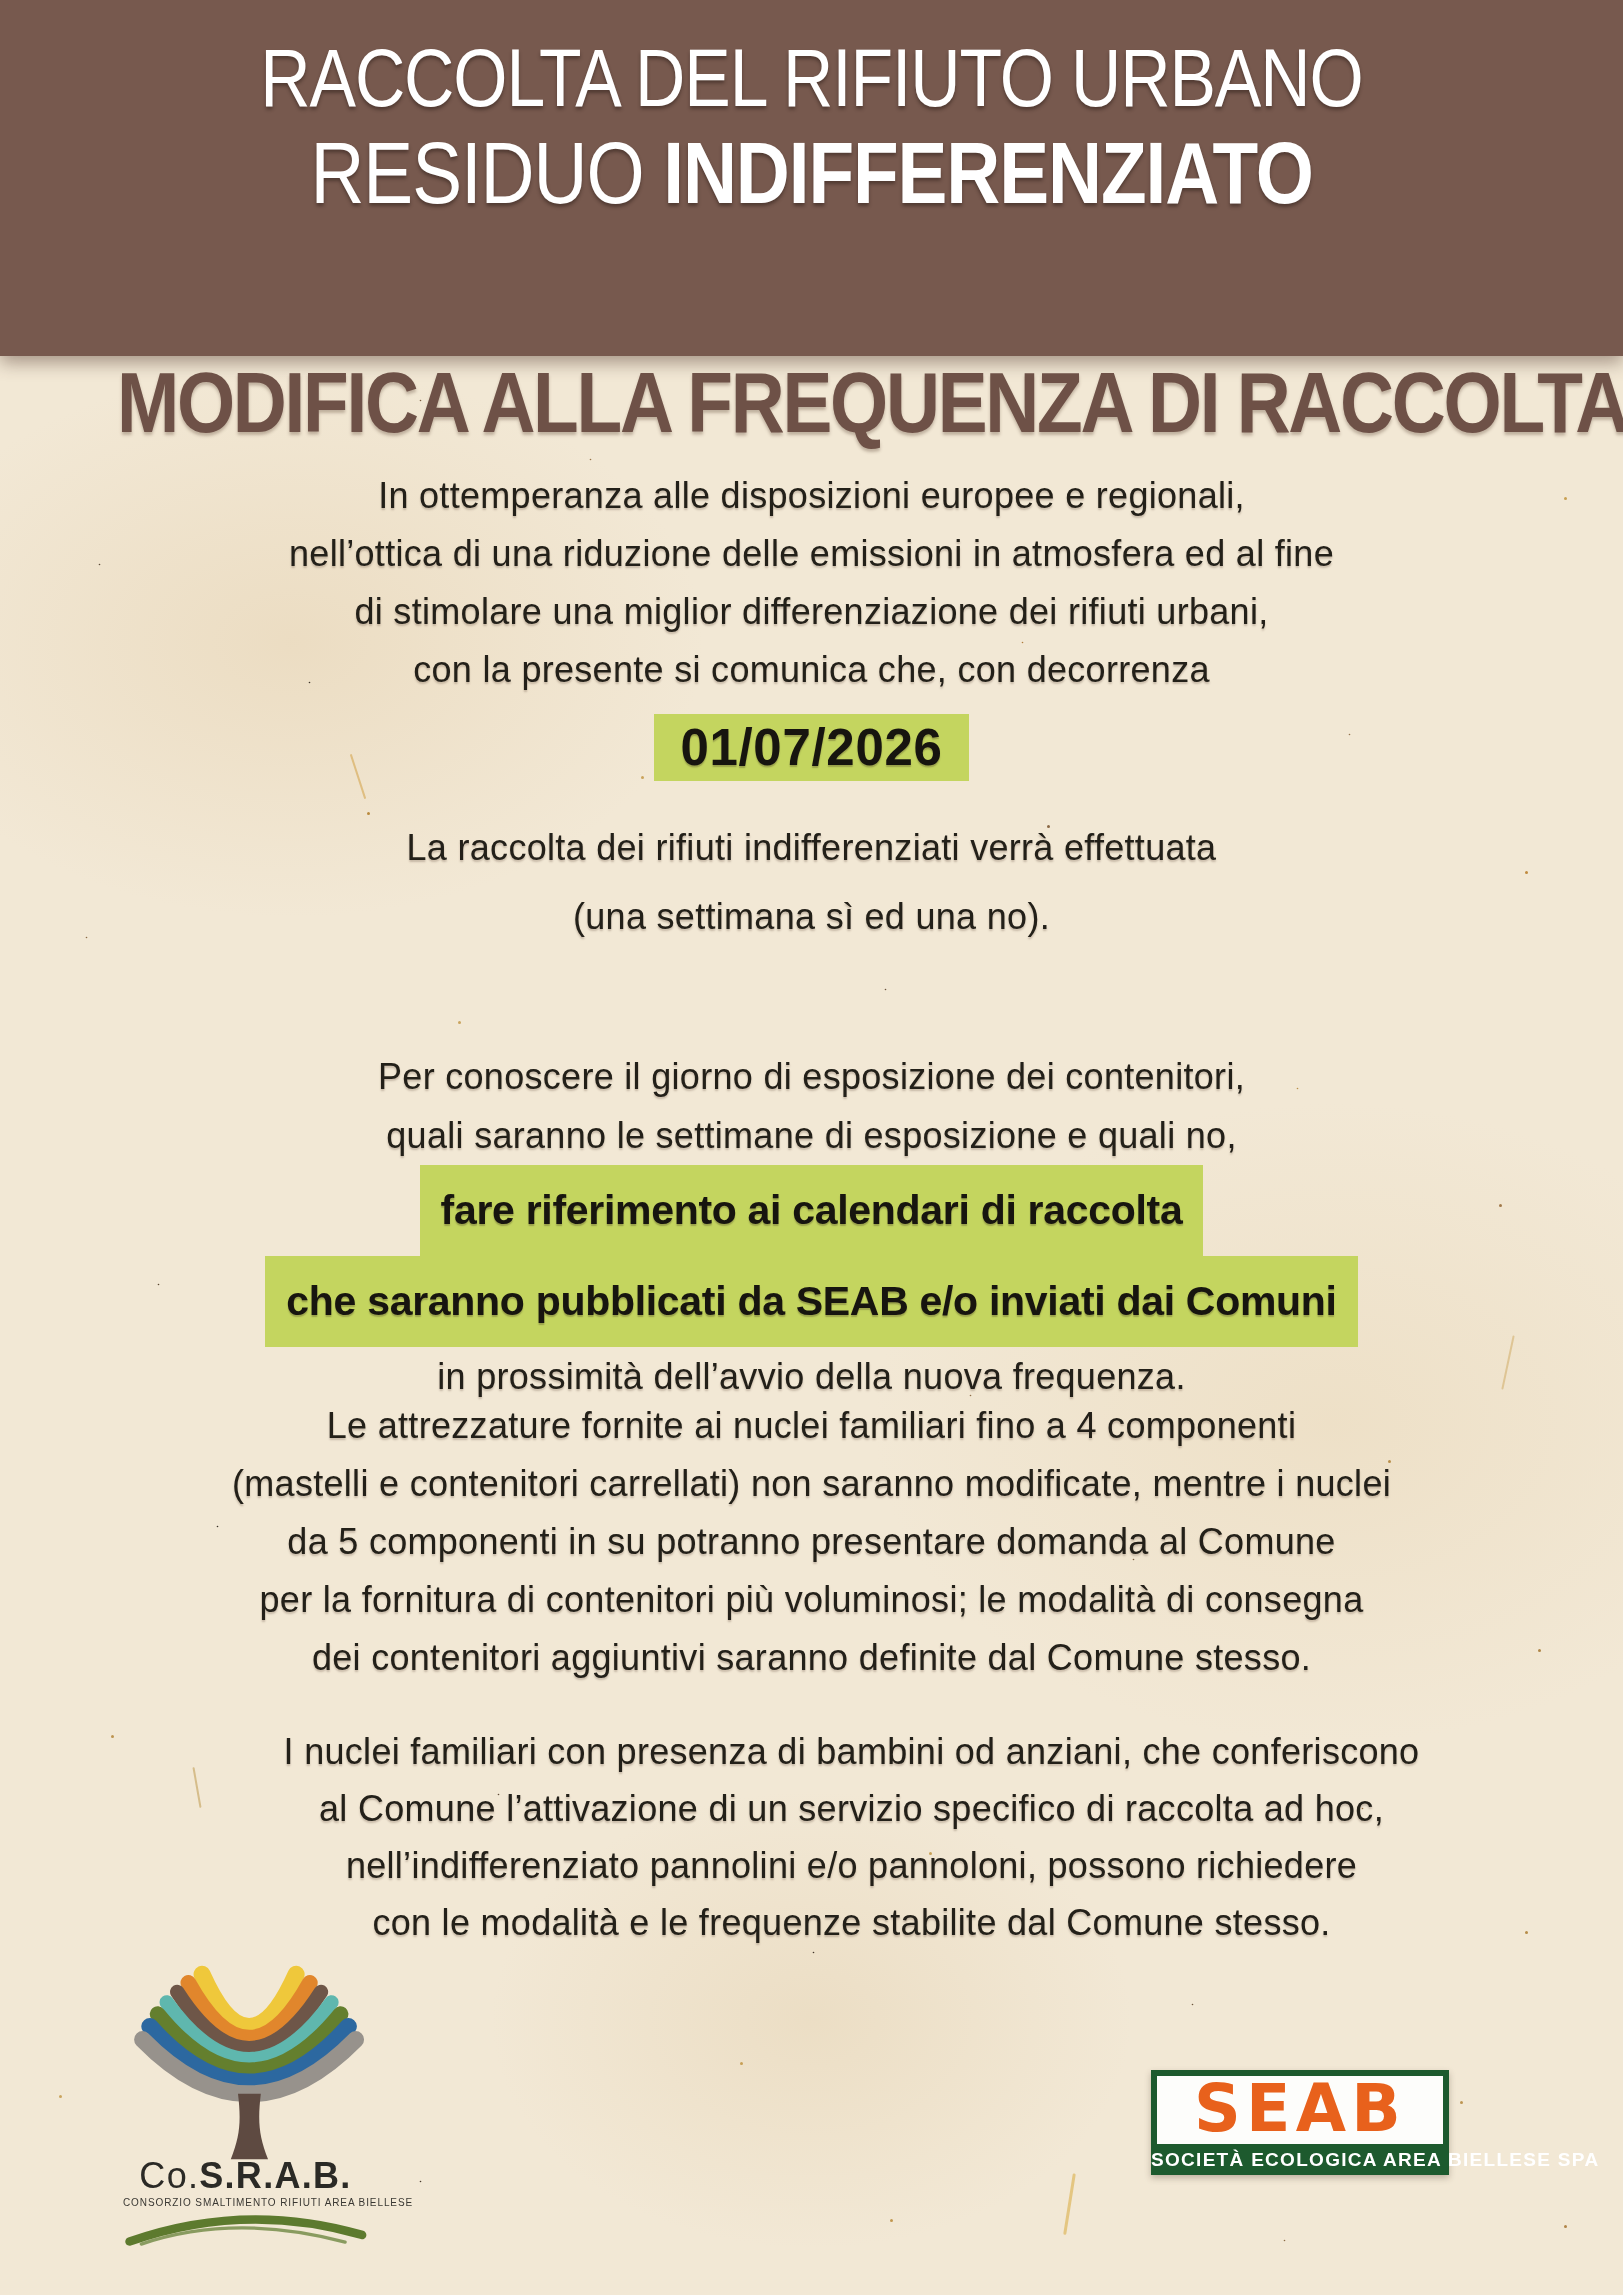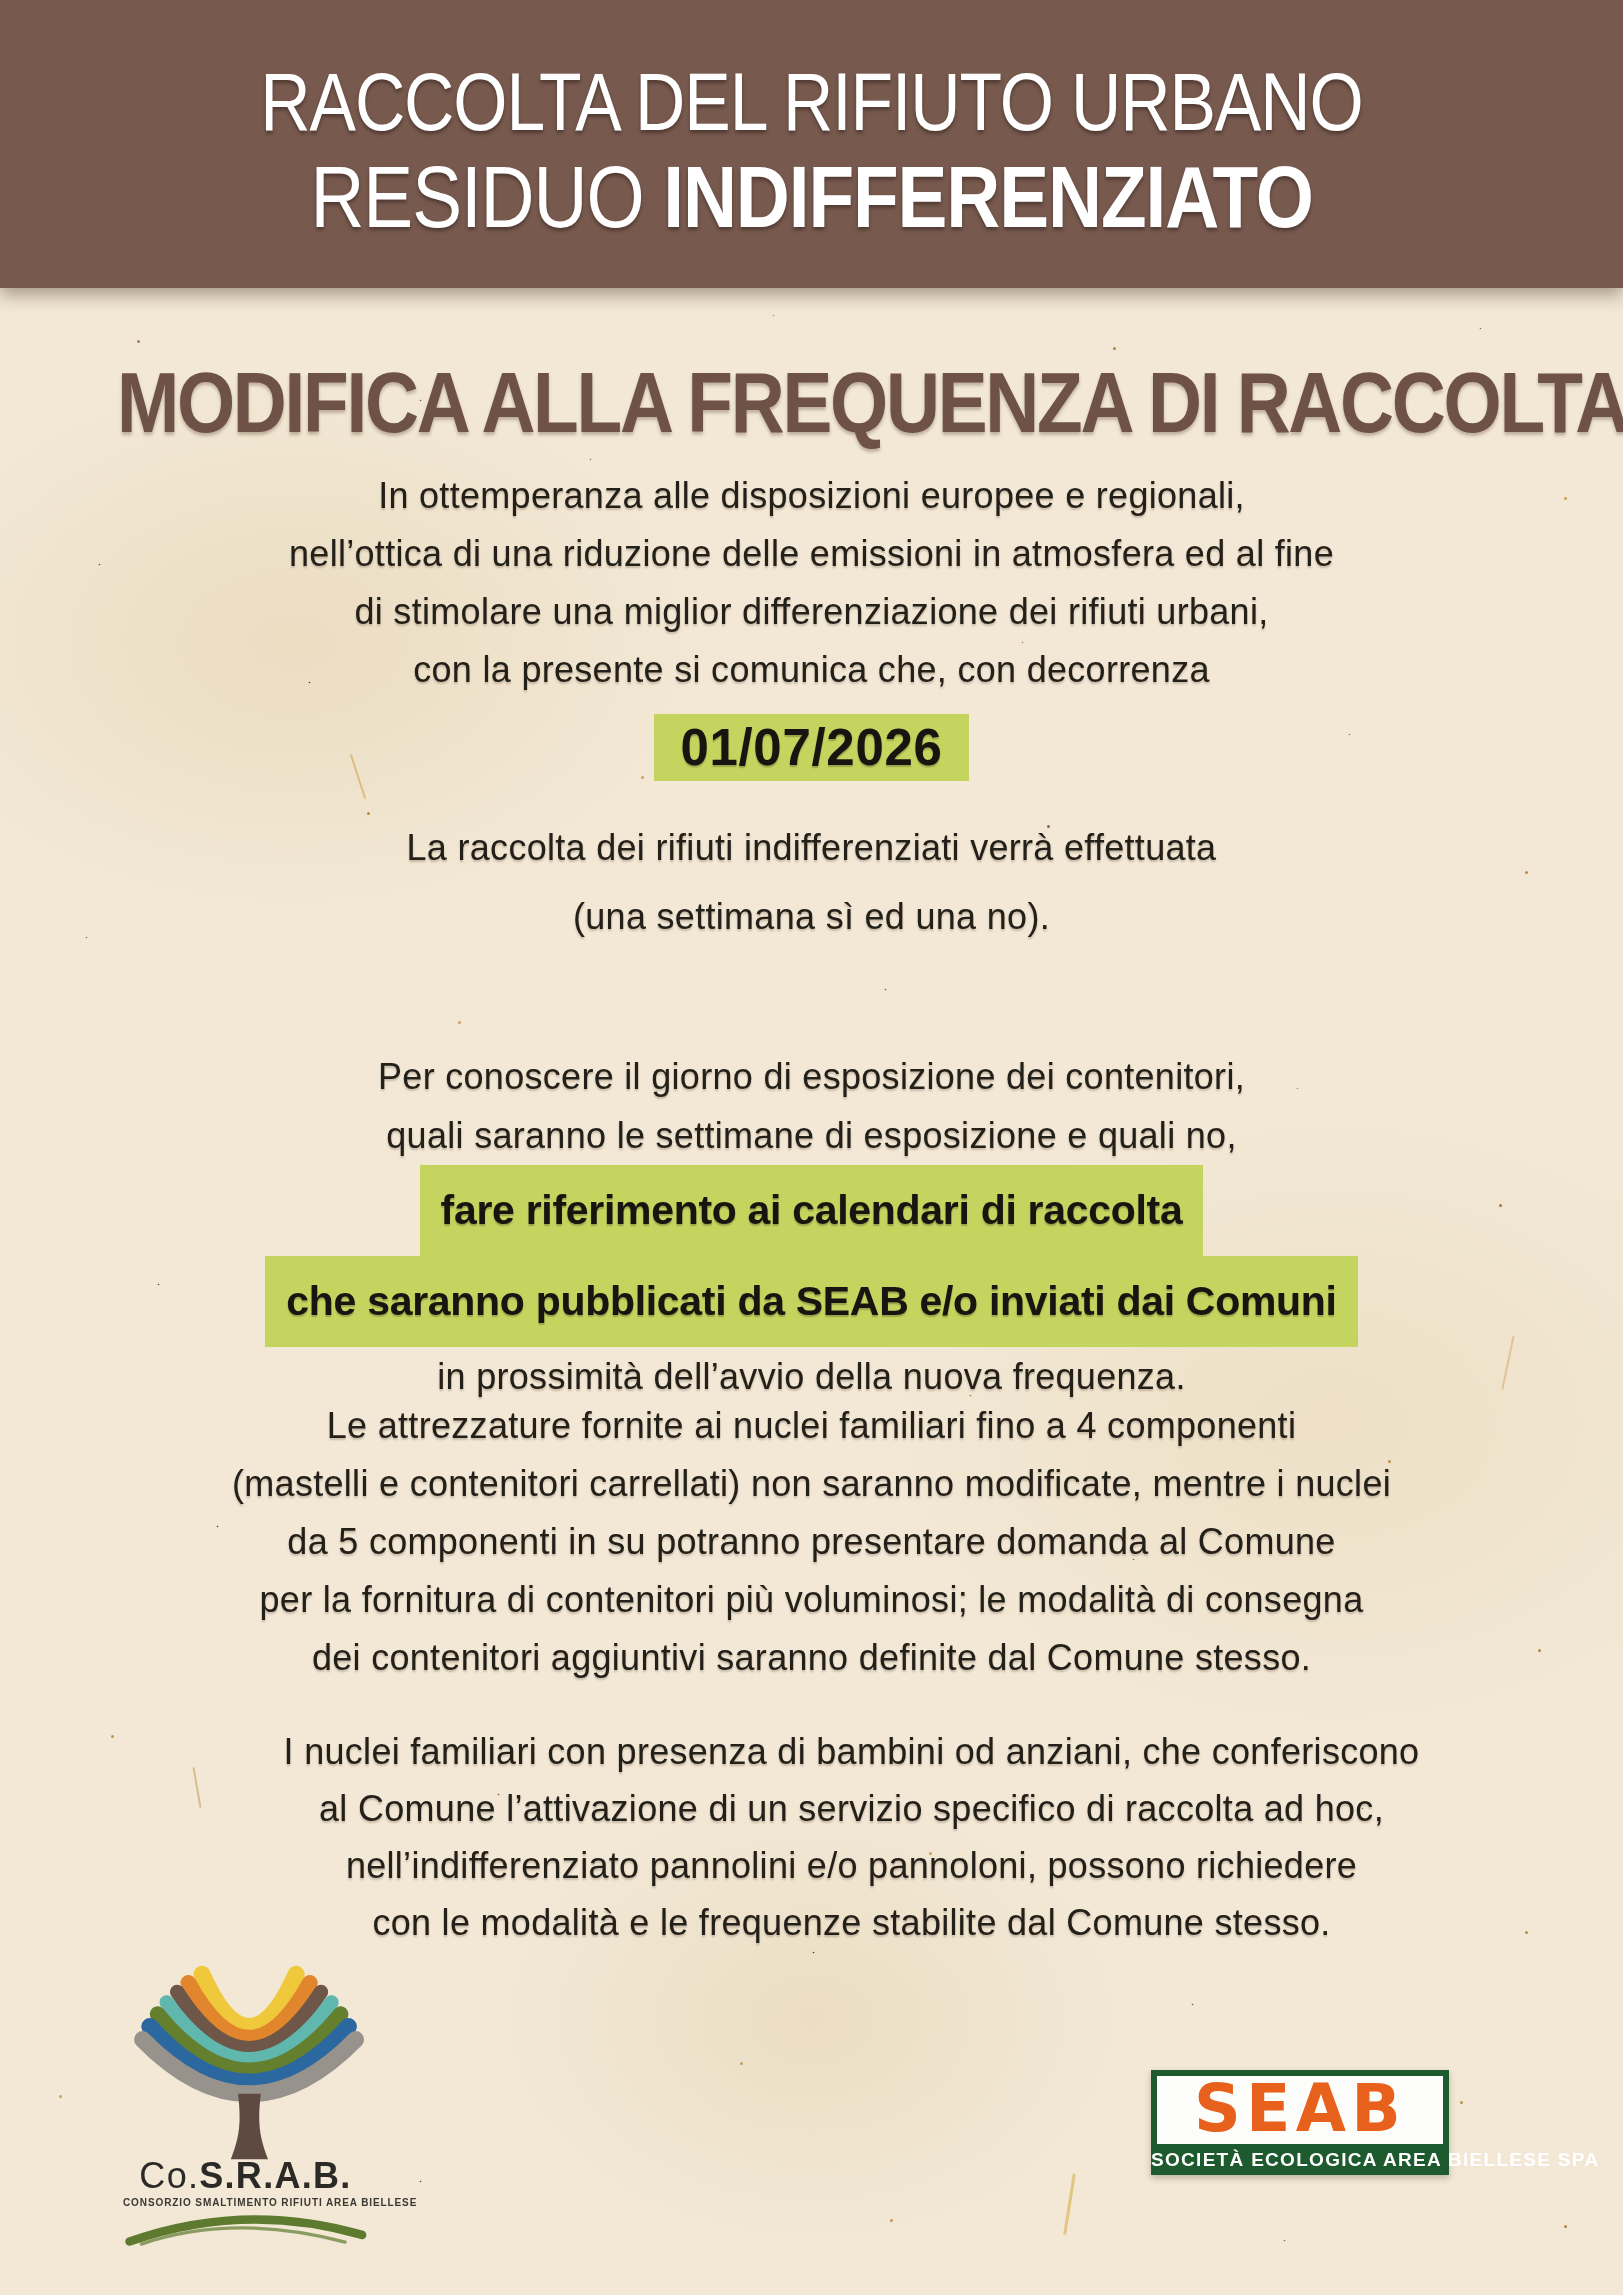--- a/index.html
+++ b/index.html
@@ -35,25 +35,25 @@
       589px 458px 0 -0.7px #97744a, 1047px 825px 0 0 #8a6845;
   }
   .fiber{position:absolute;border-radius:2px;}
   .f1{left:1068px;top:2173px;width:2.6px;height:62px;background:#d8a93c;opacity:.55;transform:rotate(9deg);}
   .f2{left:357px;top:753px;width:2px;height:47px;background:#cf9a35;opacity:.5;transform:rotate(-18deg);}
   .f3{left:1507px;top:1335px;width:2px;height:55px;background:#c9a050;opacity:.45;transform:rotate(12deg);}
   .f4{left:196px;top:1767px;width:2px;height:41px;background:#b9913f;opacity:.5;transform:rotate(-10deg);}
 
   
   .banner{
-    position:absolute;left:0;top:0;width:100%;height:288px;
+    position:absolute;left:0;top:0;width:100%;height:356px;
     background:#77594e;
     box-shadow:0 6.5px 17px rgba(70,45,35,.45);
     text-align:center;color:#ffffff;
-    padding-top:56px;box-sizing:border-box;
+    padding-top:32px;box-sizing:border-box;
   }
   .banner-line1{line-height:92px;font-size:82px;font-weight:400;white-space:nowrap;}
   .banner-line2{line-height:98px;font-size:88px;font-weight:400;white-space:nowrap;text-decoration:underline;}
   .cond{display:inline-block;transform:scaleX(.85);letter-spacing:-1.3px;
         text-shadow:0 3.3px 3.9px rgba(35,22,18,.45);}
   .banner-line2 b{font-weight:700;}
 
   
   .page-title{
     position:absolute;left:0;top:340px;width:100%;margin:14px;
@@ -92,21 +92,21 @@
   
   .cosrab{position:absolute;left:123px;top:1964px;width:245px;height:308px;}
   .cosrab svg{position:absolute;left:0;top:0;}
   .cosrab-name{
     position:absolute;left:0;top:195px;width:100%;text-align:center;
     font-size:36px;color:#2b2a26;letter-spacing:1.3px;font-weight:400;line-height:34px;white-space:nowrap;
   }
   .cosrab-name b{font-weight:700;}
   .cosrab-tagline{
     position:absolute;left:0;top:233px;width:100%;text-align:center;
-    font-size:10px;color:#3a3833;letter-spacing:0.9px;font-weight:700;white-space:nowrap;
+    font-size:10px;color:#3a3833;letter-spacing:0.9px;font-weight:400;white-space:nowrap;
   }
 
   
   .seab{position:absolute;left:1151px;top:2070px;width:298px;height:105px;background:#1d5a2e;
         box-shadow:0 2.6px 6.5px rgba(70,50,35,.3);}
   .seab-inner{position:absolute;left:5.9px;top:5.9px;right:5.9px;bottom:31px;background:#fdfdfb;
         display:flex;align-items:center;justify-content:center;overflow:hidden;}
   .seab-word{font-size:65px;font-weight:700;color:#e8611c;letter-spacing:5.2px;
         line-height:1;transform:translateY(-1.3px);font-family:"DejaVu Sans","Liberation Sans",sans-serif;}
   .seab-band{position:absolute;left:0;bottom:3.9px;width:100%;text-align:center;

